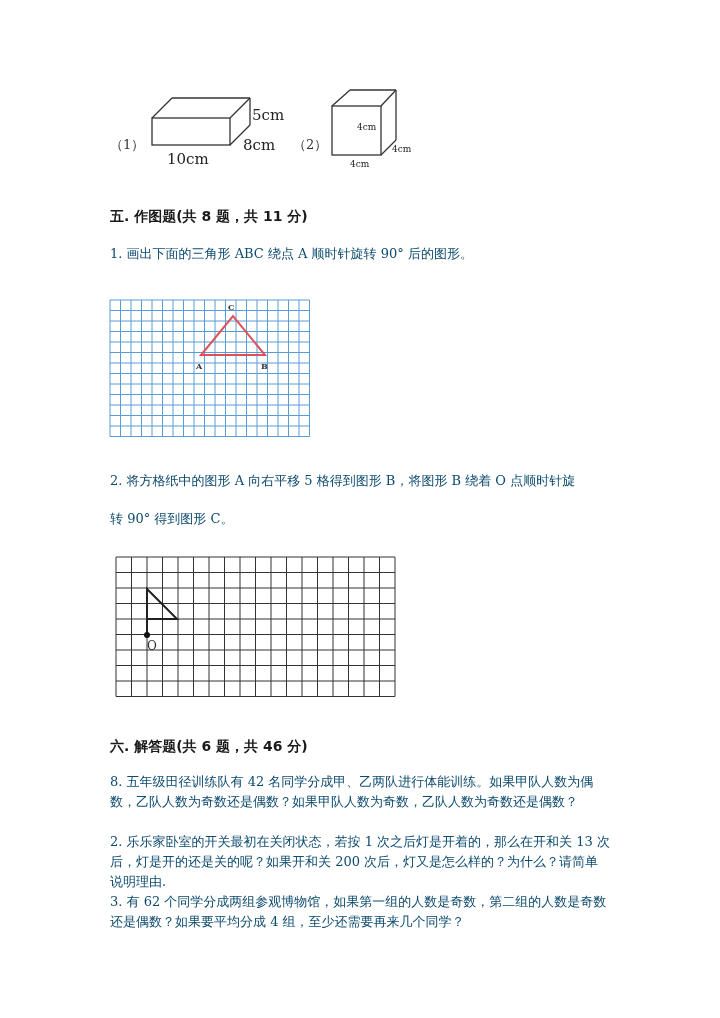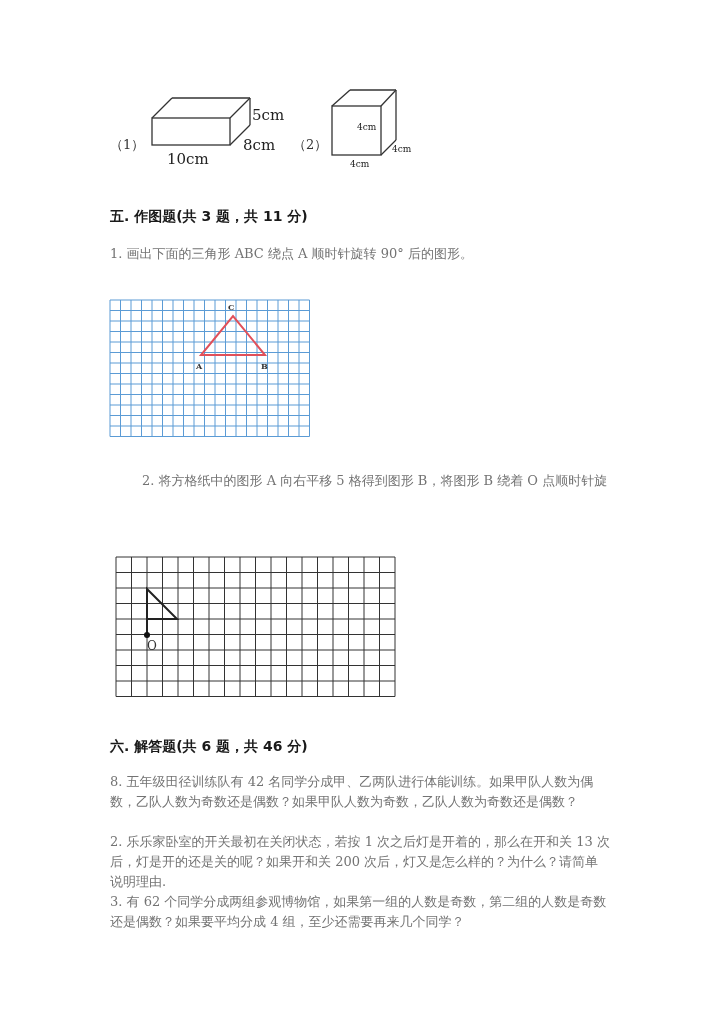--- a/index.html
+++ b/index.html
@@ -1,21 +1,21 @@
 <!DOCTYPE html>
 <html><head>
   <meta charset="utf-8">
   <style>
     html, body { margin: 0; padding: 0; background: #ffffff; }
     body { width: 720px; height: 1018px; position: relative; overflow: hidden;
            font-family: "DejaVu Serif", "Liberation Serif", serif; color: #2a2a2a; }
     .abs { position: absolute; }
     .section-title { font-family: "DejaVu Sans", "Liberation Sans", sans-serif; font-weight: bold;
                      font-size: 14px; color: #1a1a1a; left: 110px; }
-    .qtext { font-size: 13px; line-height: 20px; left: 110px; width: 500px; color: #737373; }
+    .qtext { font-size: 13px; line-height: 20px; left: 110px; width: 500px; color: #0c4a6e; }
     .qtext-wide { line-height: 38px; }
     svg text { font-family: "DejaVu Serif", "Liberation Serif", serif; }
   </style>
 </head>
 <body>
 
 <div class="abs" style="left:100px;top:80px;width:330px;height:100px;">
   <svg width="330" height="100">
 
     <g stroke="#333" stroke-width="1.3" fill="none">
@@ -39,21 +39,21 @@
       <line x1="296" y1="10" x2="296" y2="60"></line>
       <line x1="281" y1="75" x2="296" y2="60"></line>
     </g>
     <text x="193" y="69" font-size="13" fill="#333">（2）</text>
     <text x="257" y="50" font-size="9" fill="#222">4cm</text>
     <text x="292" y="72" font-size="9" fill="#222">4cm</text>
     <text x="250" y="87" font-size="9" fill="#222">4cm</text>
   </svg>
 </div>
 
-<div class="abs section-title" style="top:208px;">五. 作图题(共 3 题，共 11 分)</div>
+<div class="abs section-title" style="top:208px;">五. 作图题(共 8 题，共 11 分)</div>
 <div class="abs qtext" style="top:244px;">1. 画出下面的三角形 ABC 绕点 A 顺时针旋转 90° 后的图形。</div>
 
 <div class="abs" style="left:108px;top:296px;">
   <svg width="210" height="142">
     <g id="bluegrid" stroke="#5b9bd5" stroke-width="1">
         <line x1="2" x2="2" y1="4" y2="140.5"></line>
         <line x1="12.5" x2="12.5" y1="4" y2="140.5"></line>
         <line x1="23" x2="23" y1="4" y2="140.5"></line>
         <line x1="33.5" x2="33.5" y1="4" y2="140.5"></line>
         <line x1="44" x2="44" y1="4" y2="140.5"></line>
@@ -87,22 +87,23 @@
         <line y1="130" y2="130" x1="2" x2="201.5"></line>
         <line y1="140.5" y2="140.5" x1="2" x2="201.5"></line>
       </g>
     <polygon points="93,59 157,59 125,20" fill="none" stroke="#e0505a" stroke-width="2"></polygon>
     <text x="88" y="73" font-size="8" font-weight="bold" fill="#333">A</text>
     <text x="153" y="73" font-size="8" font-weight="bold" fill="#333">B</text>
     <text x="120" y="14" font-size="8" font-weight="bold" fill="#333">C</text>
   </svg>
 </div>
 
-<div class="abs qtext qtext-wide" style="top:462px;width:520px;margin-left:32px;">
+<div class="abs qtext qtext-wide" style="top:462px;width:520px;">
   <div>2. 将方格纸中的图形 A 向右平移 5 格得到图形 B，将图形 B 绕着 O 点顺时针旋</div>
+  <div>转 90° 得到图形 C。</div>
 </div>
 
 <div class="abs" style="left:110px;top:552px;">
   <svg width="290" height="150">
     <g id="blackgrid" stroke="#333" stroke-width="1">
         <line x1="6" x2="6" y1="5" y2="144.5"></line>
         <line x1="21.5" x2="21.5" y1="5" y2="144.5"></line>
         <line x1="37" x2="37" y1="5" y2="144.5"></line>
         <line x1="52.5" x2="52.5" y1="5" y2="144.5"></line>
         <line x1="68" x2="68" y1="5" y2="144.5"></line>

